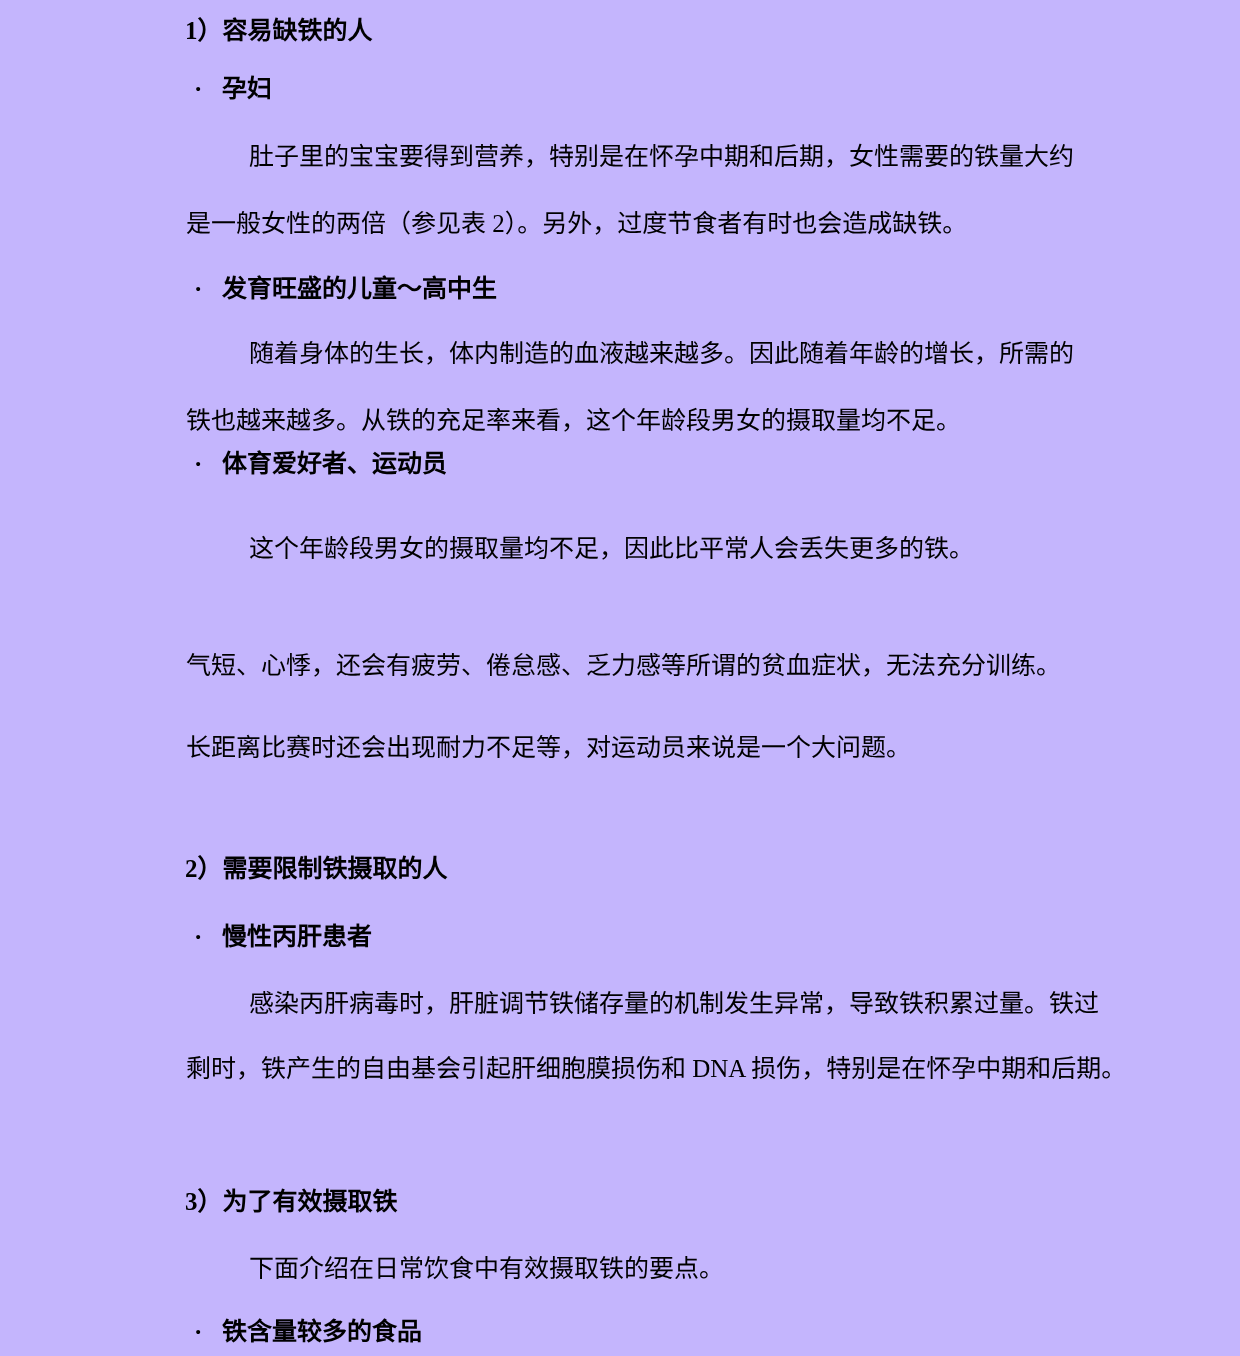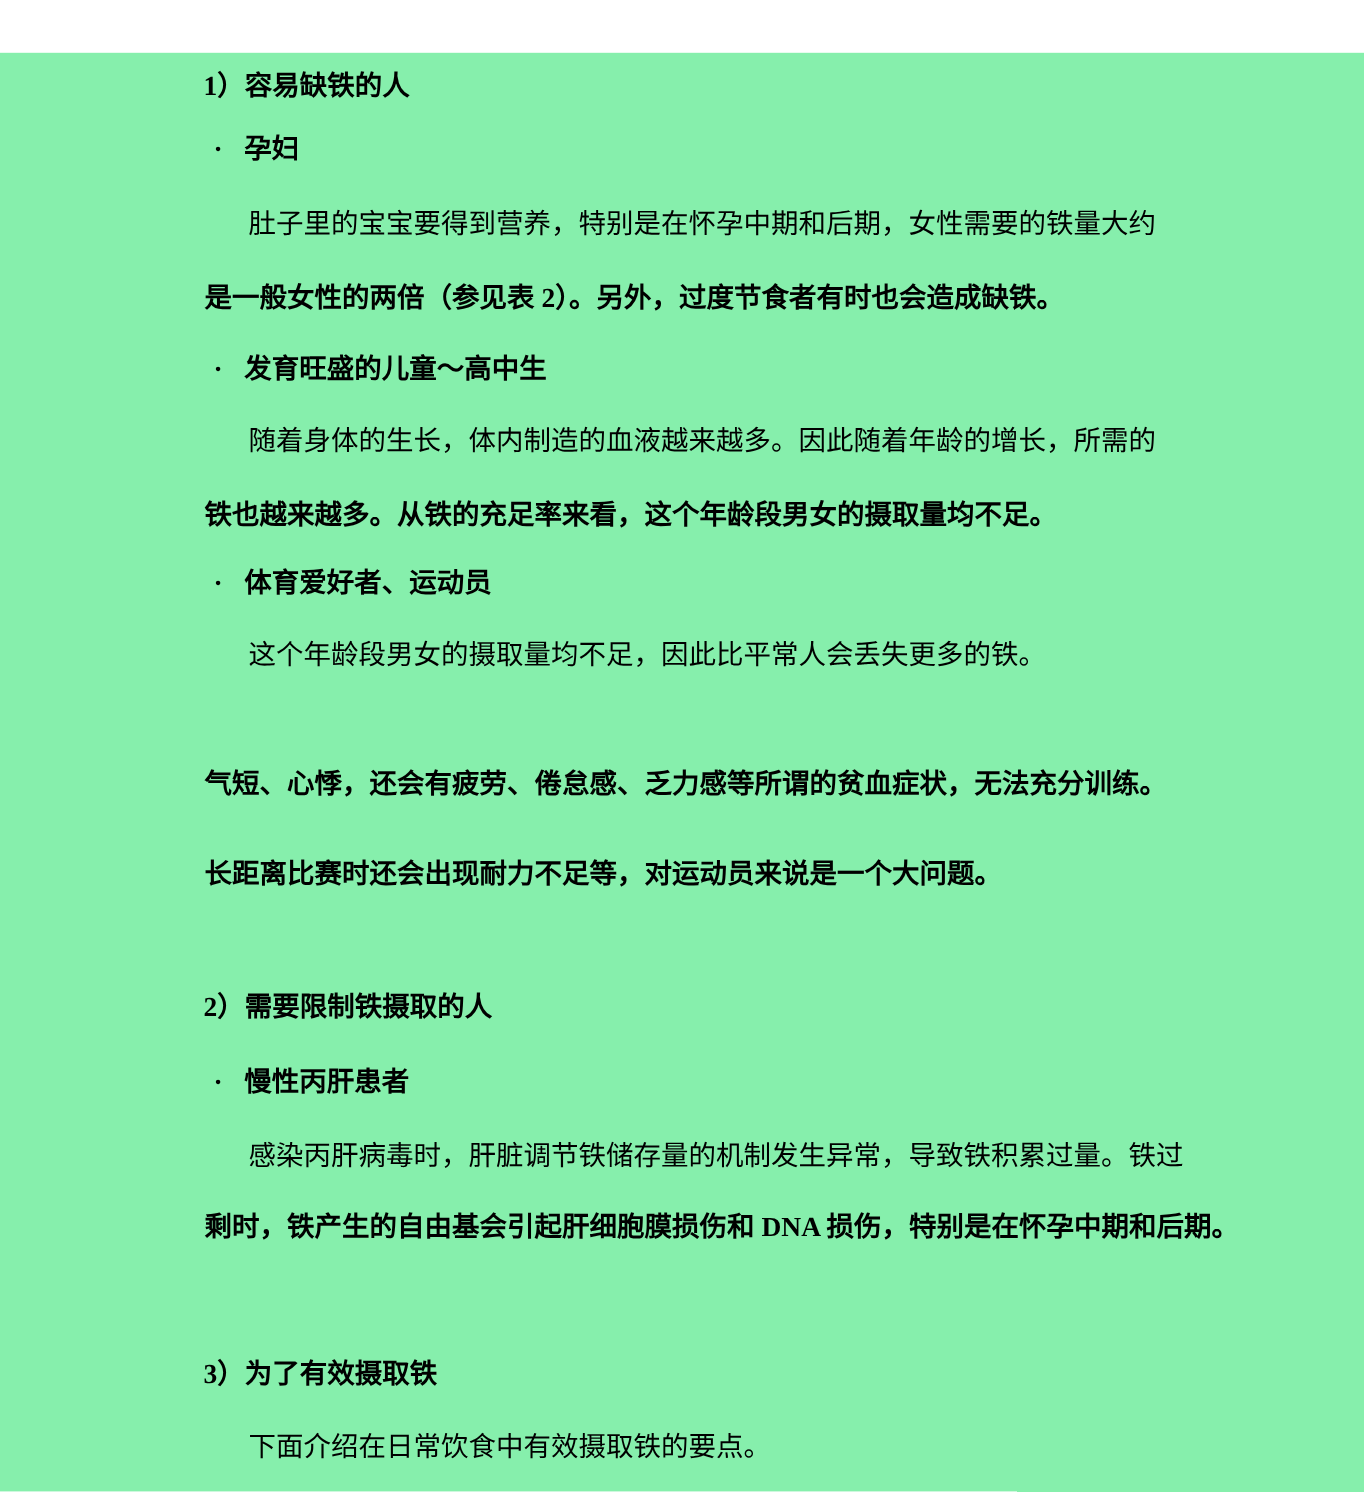--- a/index.html
+++ b/index.html
@@ -8,39 +8,38 @@
     width: 1240px;
     height: 1356px;
     position: relative;
     overflow: hidden;
     font-family: "Liberation Serif", serif;
     color: #000000;
   }
   .page {
     position: absolute;
     inset: 0;
-    background: #86efac;
-    margin-top: 48px;
+    background: #c4b5fd;
   }
   .line {
     position: absolute;
     white-space: nowrap;
     font-size: 25px;
     line-height: 28px;
     letter-spacing: 0px;
   }
   
   .h { left: 185px; font-weight: bold; }
   
   .b { left: 194px; font-weight: bold; }
   .b .dot { display: inline-block; width: 28px; font-weight: bold; }
   
-  .p1 { left: 226px; font-weight: normal; }
+  .p1 { left: 249px; font-weight: normal; }
   
-  .p { left: 186px; font-weight: bold; }
+  .p { left: 186px; font-weight: normal; }
 </style>
 </head>
 <body>
 
 <div class="page">
 
   <div class="line h" style="top:17px">1）容易缺铁的人</div>
 
   <div class="line b" style="top:75px">
     <span class="dot">·</span><span>孕妇</span>
@@ -51,21 +50,21 @@
   <div class="line p" style="top:210px">是一般女性的两倍（参见表 2）。另外，过度节食者有时也会造成缺铁。</div>
 
   <div class="line b" style="top:275px">
     <span class="dot">·</span><span>发育旺盛的儿童～高中生</span>
   </div>
 
   <div class="line p1" style="top:340px">随着身体的生长，体内制造的血液越来越多。因此随着年龄的增长，所需的</div>
 
   <div class="line p" style="top:407px">铁也越来越多。从铁的充足率来看，这个年龄段男女的摄取量均不足。</div>
 
-  <div class="line b" style="top:469px">
+  <div class="line b" style="top:450px">
     <span class="dot">·</span><span>体育爱好者、运动员</span>
   </div>
 
   <div class="line p1" style="top:535px">这个年龄段男女的摄取量均不足，因此比平常人会丢失更多的铁。</div>
 
 
   <div class="line p" style="top:652px">气短、心悸，还会有疲劳、倦怠感、乏力感等所谓的贫血症状，无法充分训练。</div>
 
   <div class="line p" style="top:734px">长距离比赛时还会出现耐力不足等，对运动员来说是一个大问题。</div>
 

